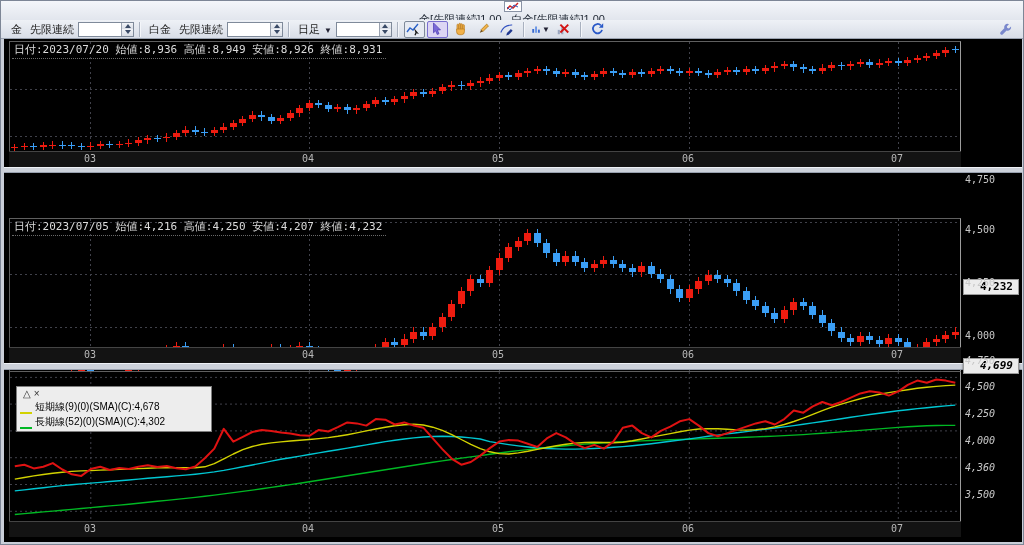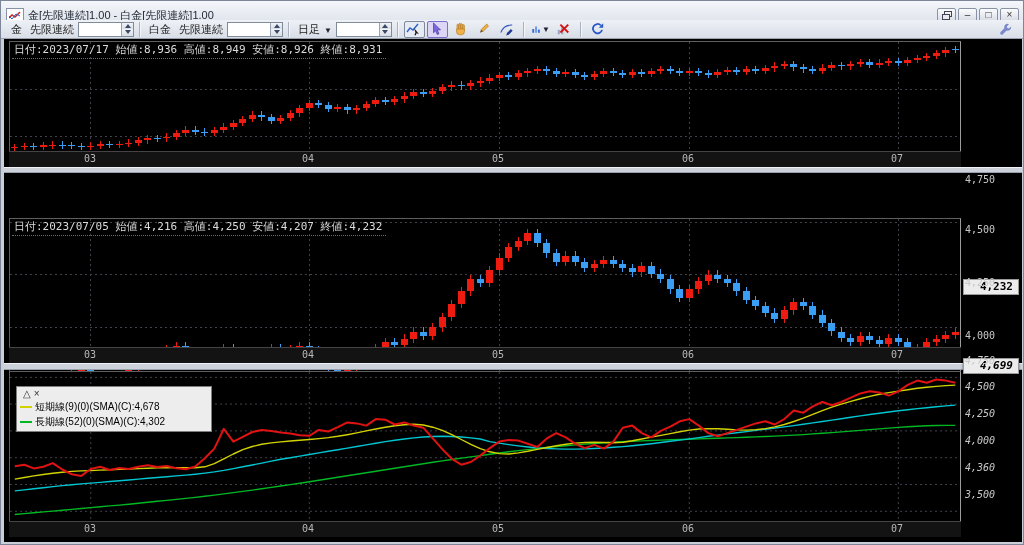--- a/index.html
+++ b/index.html
@@ -1,18 +1,18 @@
 <!DOCTYPE html>
 <html><head>
 <meta charset="utf-8">
 <style>
   html,body{margin:0;padding:0;background:#555;}
   .window{position:relative;width:1024px;height:545px;background:#000;font-family:"Liberation Sans",sans-serif;overflow:hidden;border:1px solid #7d8696;box-sizing:border-box;}
   
-  .titlebar{position:absolute;left:0;top:0;width:100%;height:29px;background:linear-gradient(#f4f6fa,#d9dee7);border-bottom:1px solid #b3bac6;display:flex;align-items:center;box-sizing:border-box;}
+  .titlebar{position:absolute;left:0;top:0;width:100%;height:29px;background:linear-gradient(#f4f6fa,#d9dee7);border-bottom:1px solid #b3bac6;display:flex;align-items:center;box-sizing:border-box;flex-direction:column;}
   .titlebar .appicon{width:16px;height:13px;margin:0 4px 0 5px;background:#fff;border:1px solid #8a93a5;display:flex;align-items:center;justify-content:center;}
   .title-text{font-size:11px;color:#1c2430;letter-spacing:0;}
   .winbtns{margin-left:auto;display:flex;gap:2px;padding-right:4px;}
   .winbtn{width:19px;height:14px;background:linear-gradient(#fbfcfe,#d7dbe3);border:1px solid #8a93a5;border-radius:2px;display:flex;align-items:center;justify-content:center;font-size:10px;line-height:10px;color:#333;box-sizing:border-box;}
   
   .toolbar{position:absolute;left:0;top:19px;width:100%;height:19px;background:linear-gradient(#eef1f6,#d8dde7);border-bottom:1px solid #9aa2b0;display:flex;align-items:center;font-size:11px;color:#222;box-sizing:border-box;padding-left:6px;}
   .tlabel{margin:0 4px;white-space:nowrap;}
   .spinner{display:flex;height:15px;border:1px solid #7f8a9a;background:#fff;box-sizing:border-box;}
   .spinner .val{width:30px;font-size:10px;font-family:"DejaVu Sans Mono",monospace;border:none;outline:none;padding:0 6px;background:#fff;color:#111;margin-top:19px;}
   .spinner .arrows{display:flex;flex-direction:column;width:11px;border-left:1px solid #9aa2b0;}
@@ -34,21 +34,21 @@
   .xtick{position:absolute;top:1px;width:20px;text-align:center;font-family:"DejaVu Sans Mono",monospace;font-size:10px;color:#b8b8b8;}
   .yaxis{position:absolute;left:957px;width:64px;background:transparent;}
   .ytick{position:absolute;left:4px;font-family:"DejaVu Sans Mono",monospace;font-size:10px;color:#c8c8c8;}
   .badge{position:absolute;left:2px;min-width:46px;background:#ececec;border:1px solid #9a9a9a;color:#000;font-family:"DejaVu Sans Mono",monospace;font-size:11px;font-weight:bold;text-align:right;padding:0 5px 1px 3px;box-shadow:0 1px 2px rgba(0,0,0,.6);}
   .splitter{position:absolute;left:0;width:1018px;background:#ccd1da;border-top:1px solid #eef1f6;border-bottom:1px solid #98a0ae;box-sizing:border-box;}
   
   .legend{position:absolute;left:6px;top:14px;width:196px;background:#ededed;border:1px solid #7d7d7d;font-size:10px;color:#000;padding:1px 3px 2px 3px;box-sizing:border-box;}
   .legend .hdr{display:flex;align-items:center;}
   .legend .hdr .t{flex:1;}
   .legend .hdr .g{font-size:10px;color:#333;margin-left:3px;}
-  .lrow{display:flex;align-items:center;margin-top:1px;}
+  .lrow{display:flex;align-items:flex-end;margin-top:1px;}
   .lmark{width:12px;height:2px;margin-right:3px;flex:none;}
 </style>
 </head>
 <body>
 
 <div class="window">
 
   <div class="titlebar">
     <span class="appicon">
       <svg width="12" height="9" viewBox="0 0 12 9">
@@ -383,21 +383,21 @@
           <rect x="903.8" y="16.0" width="6.9" height="1.9" fill="#ee1c10"></rect>
           <line x1="916.8" x2="916.8" y1="10.8" y2="19.3" stroke="#ee1c10" stroke-width="1"></line>
           <rect x="913.3" y="14.1" width="6.9" height="1.9" fill="#ee1c10"></rect>
           <line x1="926.3" x2="926.3" y1="8.0" y2="17.4" stroke="#ee1c10" stroke-width="1"></line>
           <rect x="922.8" y="11.3" width="6.9" height="2.8" fill="#ee1c10"></rect>
           <line x1="935.8" x2="935.8" y1="4.7" y2="14.6" stroke="#ee1c10" stroke-width="1"></line>
           <rect x="932.3" y="8.0" width="6.9" height="3.3" fill="#ee1c10"></rect>
           <line x1="945.3" x2="945.3" y1="3.7" y2="10.7" stroke="#3a9ef5" stroke-width="1"></line>
           <rect x="941.8" y="7.0" width="6.9" height="1.0" fill="#3a9ef5"></rect>
         </svg>
-      <div class="info">日付:2023/07/17 始値:8,936 高値:8,949 安値:8,926 終値:8,931</div>
+      <div class="info">日付:2023/07/20 始値:8,936 高値:8,949 安値:8,926 終値:8,931</div>
     </div>
     <div class="xaxis" style="left:5px;top:112px;width:952px;">
         <div class="xtick" style="left: 71px;">03</div>
         <div class="xtick" style="left: 289px;">04</div>
         <div class="xtick" style="left: 479px;">05</div>
         <div class="xtick" style="left: 669px;">06</div>
         <div class="xtick" style="left: 878px;">07</div>
       </div>
 
     <div class="splitter" style="top:128px;height:6px;"></div>

